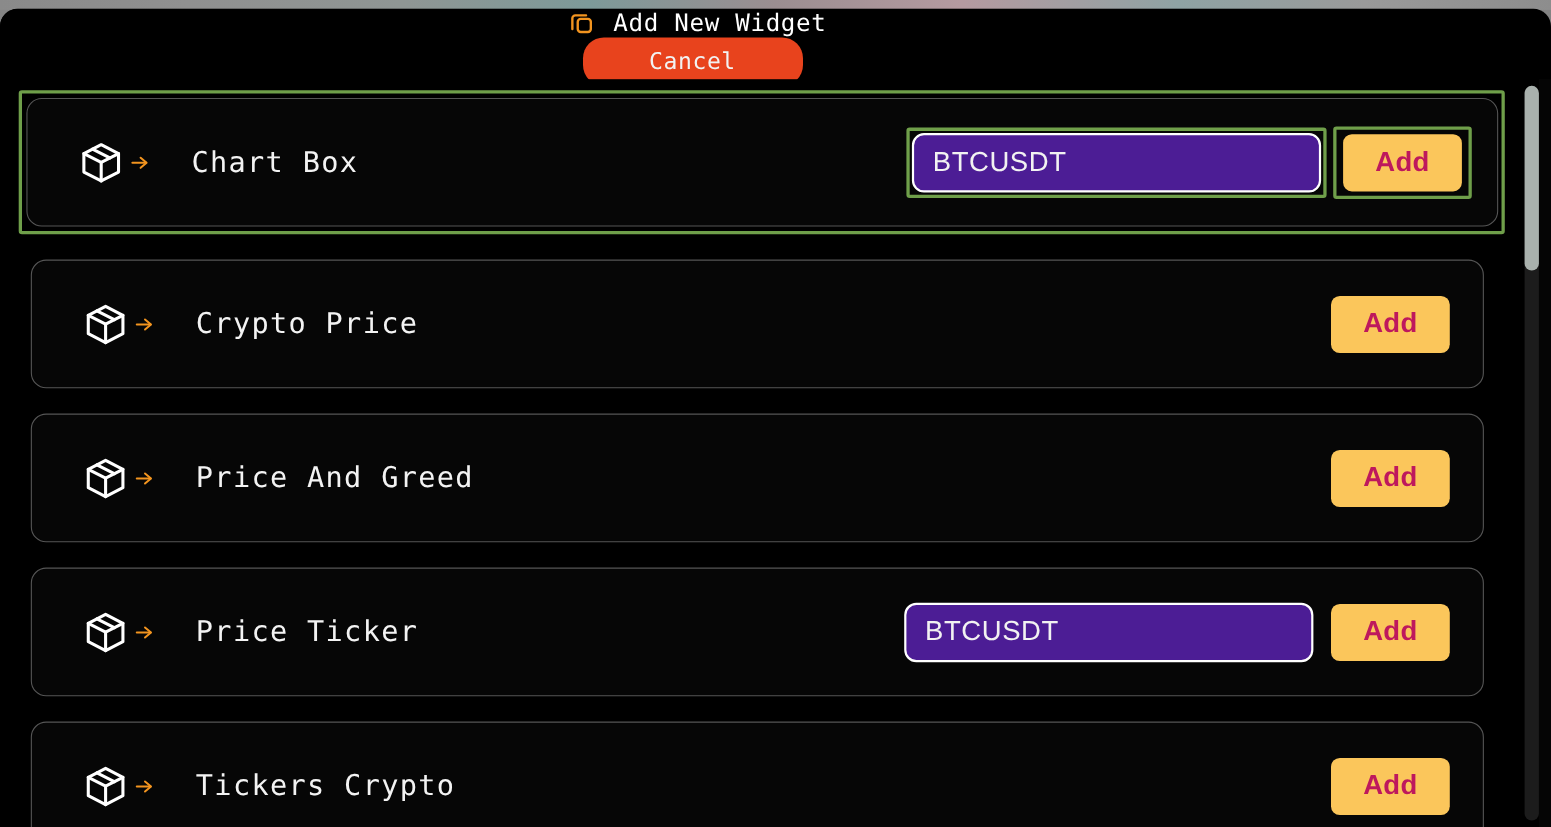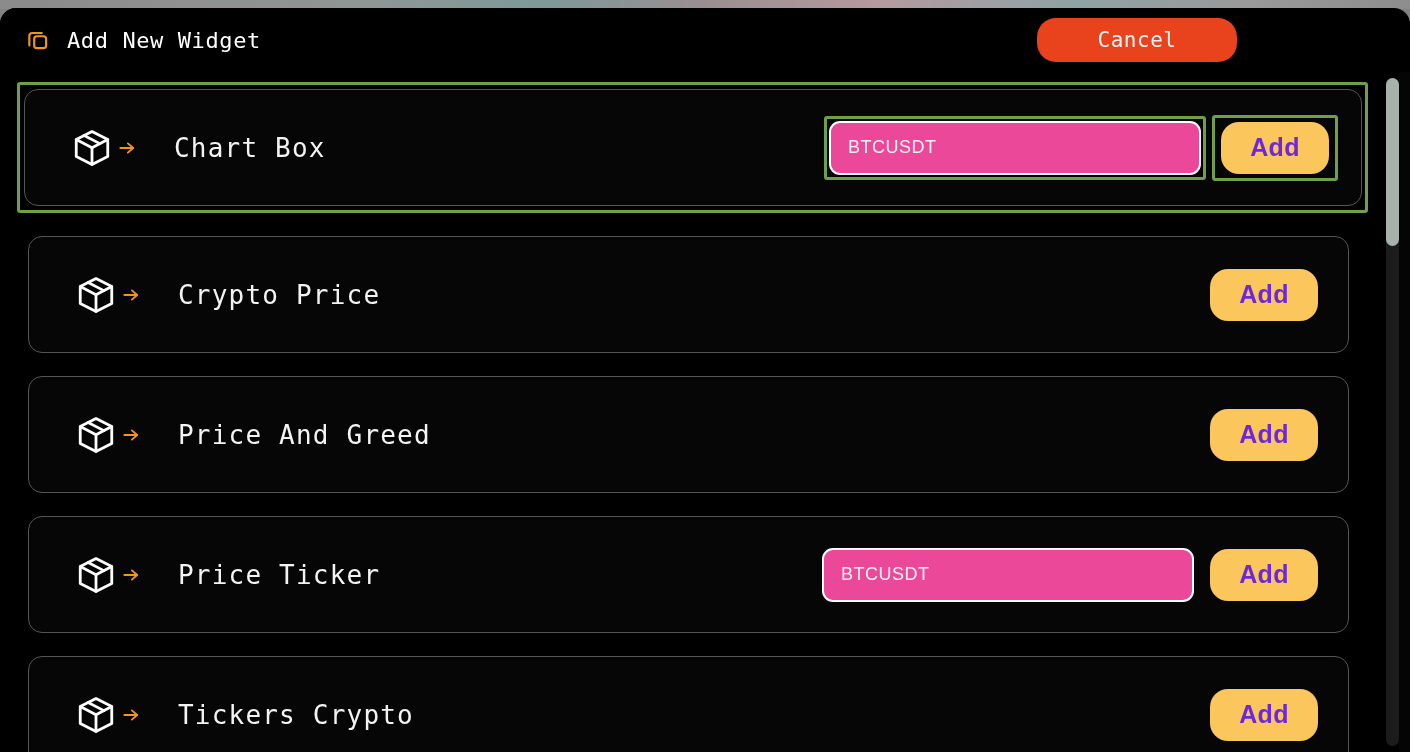--- a/index.html
+++ b/index.html
@@ -57,20 +57,21 @@
   
   .header {
     position: absolute;
     left: 0; top: 0;
     width: 1264px;
     height: 64px;
     display: flex;
     align-items: center;
     padding: 0 22px 0 22px;
     background: #000;
+    flex-direction: column;
   }
 
   .header-left {
     display: flex;
     align-items: center;
     gap: 16px;
     flex: 1;
   }
 
   .window-icon {
@@ -181,24 +182,24 @@
     padding: 2px;
     margin-right: 6px;
   }
 
   .symbol-input {
     display: block;
     width: 372px;
     height: 54px;
     border: 2px solid #ffffff;
     border-radius: 11px;
-    background: #ec4899;
+    background: #4c1d95;
     color: #f2f2f2;
     font-family: "Liberation Sans", sans-serif;
-    font-size: 18px;
+    font-size: 25px;
     letter-spacing: 0.5px;
     padding: 0 17px;
     outline: none;
   }
 
   .plain-input-wrap {
     flex: 0 0 auto;
     margin-right: 16px;
   }
 
@@ -210,23 +211,23 @@
     margin-right: 15px;
   }
 
   .add-button {
     display: flex;
     align-items: center;
     justify-content: center;
     width: 108px;
     height: 52px;
     background: #fbc65b;
-    color: #6d28d9;
+    color: #be185d;
     border: none;
-    border-radius: 18px;
+    border-radius: 8px;
     font-family: "Liberation Sans", sans-serif;
     font-weight: bold;
     font-size: 25px;
     letter-spacing: 0.3px;
     cursor: pointer;
   }
 
   .add-button.standalone { margin-right: 22px; }
 
   

